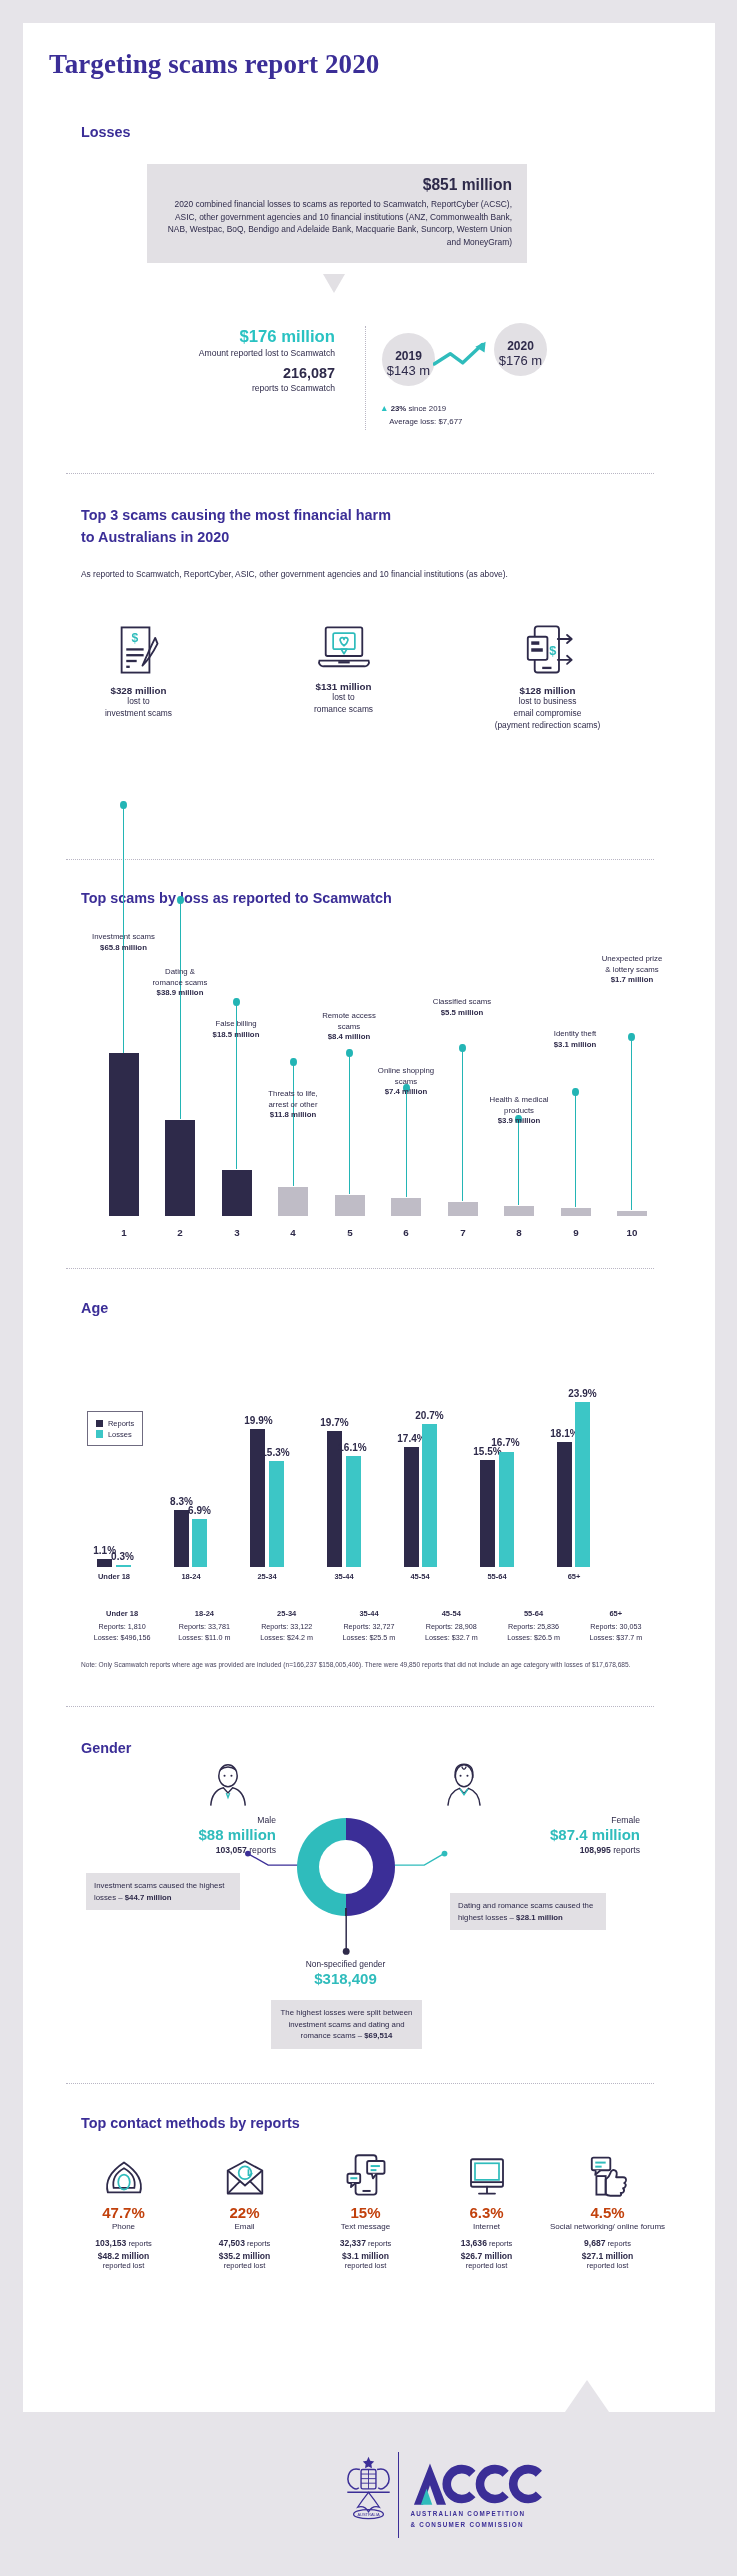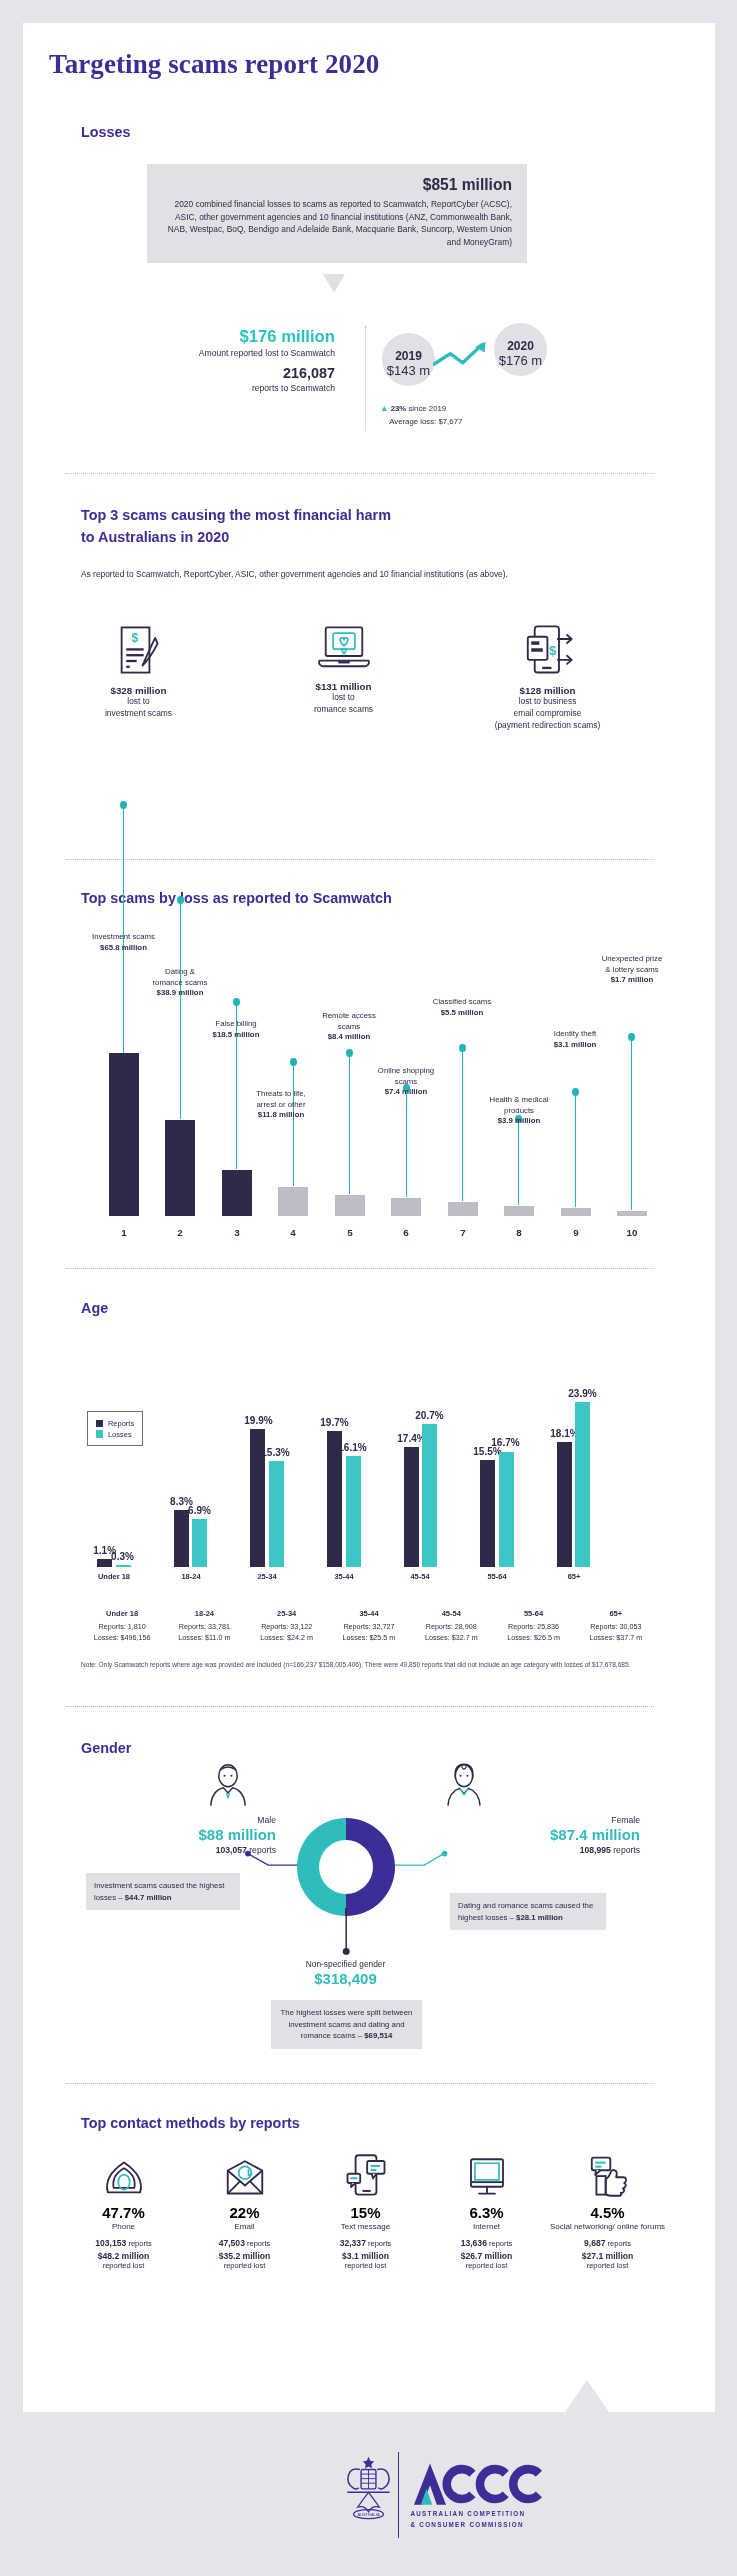--- a/index.html
+++ b/index.html
@@ -85,21 +85,21 @@
   .gcol .rep b { font-weight:700; }
   .gnote { position:absolute; background:#e2e0e4; padding:7px 8px; font-size:7.8px; line-height:1.5; color:#2e2a4a; }
   .gnote b { font-weight:700; }
   .nsg { position:absolute; left:262px; top:1959px; width:167px; text-align:center; }
   .nsg .role { font-size:8.4px; color:#2e2a4a; }
   .nsg .amt { font-size:15px; font-weight:700; color:#2fbcbc; margin-top:0.6px; }
 
   
   #contact { position:absolute; left:63px; top:2152px; width:605px; display:flex; }
   #contact .cm { flex:1; text-align:center; }
-  #contact .pct { font-size:15px; font-weight:700; color:#000000; margin-top:7px; }
+  #contact .pct { font-size:15px; font-weight:700; color:#c2410c; margin-top:7px; }
   #contact .nm { font-size:8px; color:#2e2a4a; line-height:1.35; margin-top:1.2px; }
   #contact .rp { font-size:8.6px; font-weight:700; color:#2e2a4a; margin-top:4.6px; }
   #contact .rp span { font-weight:400; font-size:7.5px; }
   #contact .ls { font-size:8.6px; font-weight:700; color:#2e2a4a; margin-top:3.5px; }
   #contact .ls span { display:block; font-weight:400; font-size:7.5px; }
 
   
   .logo { position:absolute; left:398px; top:2452px; display:flex; align-items:center; gap:11.5px; }
   .logo .bar { width:0.9px; height:86px; background:#3b2e97; }
   .logo .txt { font-size:6.3px; letter-spacing:1.3px; color:#3b2e97; line-height:1.7; font-weight:700; }
@@ -228,21 +228,21 @@
       <div class="stem-dot"></div>
     </div>
     <div class="slabel" style="left: 135px; top: 97px;"><div style="white-space: pre-line;">False billing</div><b>$18.5 million</b></div>
     <div class="sxnum" style="left: 164px;">3</div>
     <div class="sbar" style="left: 220px; height: 29px;">
       <div class="rect" style="height: 29px; background: rgb(191, 188, 198);"></div>
     </div>
     <div class="stem" style="left: 235px; bottom: 59px; height: 124px;">
       <div class="stem-dot"></div>
     </div>
-    <div class="slabel" style="left: 180px; top: 167px;"><div style="white-space: pre-line;">Threats to life,
+    <div class="slabel" style="left: 192px; top: 167px;"><div style="white-space: pre-line;">Threats to life,
 arrest or other</div><b>$11.8 million</b></div>
     <div class="sxnum" style="left: 220px;">4</div>
     <div class="sbar" style="left: 277px; height: 21px;">
       <div class="rect" style="height: 21px; background: rgb(191, 188, 198);"></div>
     </div>
     <div class="stem" style="left: 291px; bottom: 51px; height: 141px;">
       <div class="stem-dot"></div>
     </div>
     <div class="slabel" style="left: 248px; top: 89px;"><div style="white-space: pre-line;">Remote access
 scams</div><b>$8.4 million</b></div>

